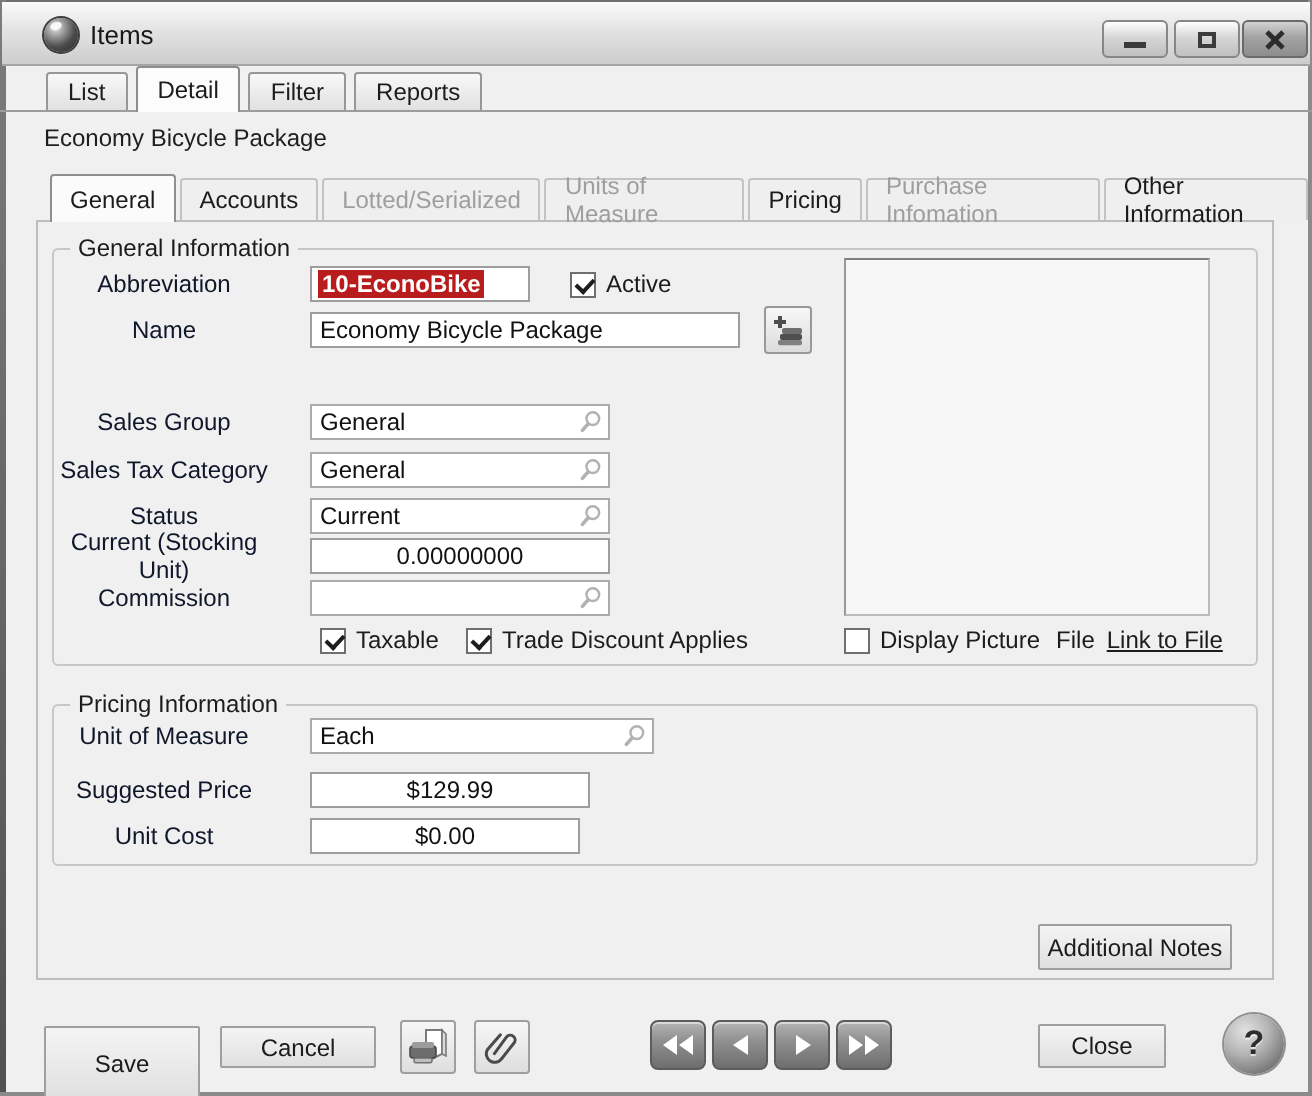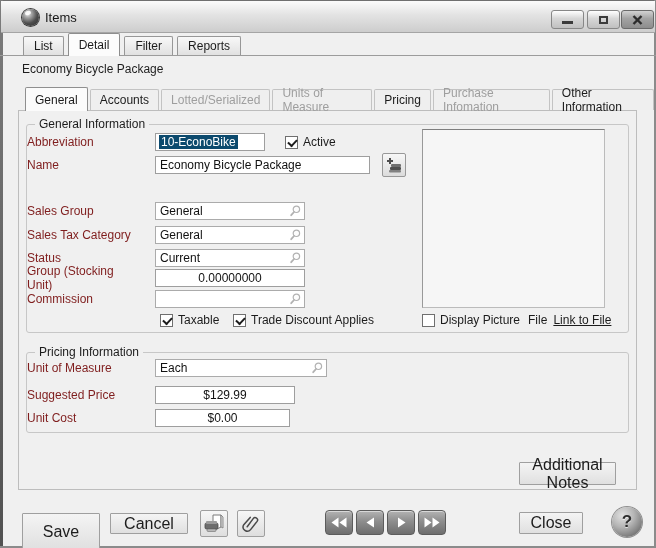--- a/index.html
+++ b/index.html
@@ -48,47 +48,47 @@
 
   .tab-panel { position:absolute; left:18px; top:110px; width:619px; height:380px;
     border:1px solid #bdbdbd; background:#f0f0f0; z-index:1; }
 
   .groupbox { position:absolute; border:1px solid #c7c7c7; border-radius:3px; }
   .gb-general { left:7px; top:13px; width:603px; height:209px; }
   .gb-pricing { left:7px; top:241px; width:603px; height:81px; }
   .gb-legend { position:absolute; top:-8px; left:8px; background:#f0f0f0; padding:0 4px; font-size:12px; color:#1c1c1c; }
 
   .frow { position:absolute; display:flex; align-items:center; height:18px; }
-  .flabel { width:128px; text-align:left; padding-right:18px; font-size:12px; color:#7f1d1d; flex:none; }
+  .flabel { width:128px; text-align:center; padding-right:18px; font-size:12px; color:#0f172a; flex:none; }
   .tfield { height:18px; border:1px solid #9e9e9e; background:#fff; font-size:12px; padding:0 4px;
     color:#111; font-family:"Liberation Sans", sans-serif; }
   .tfield.num { text-align:center; }
   .selfield { height:18px; border:1px solid #9e9e9e; background:#fff; display:flex; align-items:center; padding:0 3px; }
-  .selfield .seltext { background:#0c4a6e; color:#fff; font-size:12px; padding:0 2px; line-height:14px; }
+  .selfield .seltext { background:#b91c1c; color:#fff; font-size:12px; padding:0 2px; line-height:14px;font-weight:bold; }
   .lookup { height:18px; border:1px solid #ababab; background:#fff; display:flex; align-items:center; padding:0 2px 0 4px; }
   .lookup .lval { flex:1; font-size:12px; color:#111; }
   .lookup svg { flex:none; }
 
   .cb { width:13px; height:13px; background:#fff; border:1px solid #6f6f6f; position:relative; flex:none; }
   .cb.checked::after { content:""; position:absolute; left:2px; top:2px; width:7px; height:4px;
     border-left:2px solid #1d1d1d; border-bottom:2px solid #1d1d1d; transform:rotate(-47deg); }
   .cblabel { font-size:12px; color:#1c1c1c; margin-left:5px; }
   .cbgroup { position:absolute; display:flex; align-items:center; height:14px; }
 
   .picture-box { position:absolute; left:395px; top:4px; width:183px; height:179px; background:#f6f6f6;
     border:1px solid #bbbbbb; border-top-color:#7e7e7e; border-left-color:#999999; }
 
   .mini-btn { position:absolute; width:24px; height:24px; border:1px solid #989898; border-radius:2px;
     background:linear-gradient(#f7f7f7,#dcdcdc); display:flex; align-items:center; justify-content:center; padding:0; }
 
   .link { font-size:12px; color:#1c1c1c; text-decoration:underline; margin-left:6px; }
   .filelabel { font-size:12px; color:#1c1c1c; margin-left:8px; }
 
   .btn { border:1px solid #9f9f9f; border-radius:1px; background:linear-gradient(#f4f4f4,#e0e0e0);
-    font-size:16px; color:#1c1c1c; font-family:"Liberation Sans", sans-serif; display:flex;
+    font-size:12px; color:#1c1c1c; font-family:"Liberation Sans", sans-serif; display:flex;
     align-items:center; justify-content:center; padding:0; }
   .btn-notes { position:absolute; left:500px; top:351px; width:97px; height:23px; }
 
   .btn-save   { position:absolute; left:22px;  top:513px; width:78px; height:37px; }
   .btn-cancel { position:absolute; left:110px; top:513px; width:78px; height:21px; }
   .btn-close  { position:absolute; left:519px; top:512px; width:64px; height:22px; }
   .icon-btn   { position:absolute; top:510px; width:28px; height:27px; border:1px solid #9f9f9f; border-radius:2px;
     background:linear-gradient(#f7f7f7,#dedede); display:flex; align-items:center; justify-content:center; padding:0; }
   .btn-print { left:200px; }
   .btn-clip  { left:237px; }
@@ -206,21 +206,21 @@
         <span class="lookup" style="width:150px;">
           <span class="lval">Current</span>
           <svg width="14" height="14" viewBox="0 0 14 14">
             <circle cx="8.4" cy="5.3" r="3.2" fill="#fdfdfd" stroke="#b2b2b2" stroke-width="1.2"></circle>
             <line x1="6" y1="8" x2="3.2" y2="11.2" stroke="#b2b2b2" stroke-width="1.8" stroke-linecap="round"></line>
           </svg>
         </span>
       </div>
 
       <div class="frow" style="left:0; top:144px;">
-        <span class="flabel">Group (Stocking Unit)</span>
+        <span class="flabel">Current (Stocking Unit)</span>
         <input class="tfield num" style="width: 150px;" readonly="" value="0.00000000">
       </div>
 
       <div class="frow" style="left:0; top:165px;">
         <span class="flabel">Commission</span>
         <span class="lookup" style="width:150px;">
           <span class="lval"></span>
           <svg width="14" height="14" viewBox="0 0 14 14">
             <circle cx="8.4" cy="5.3" r="3.2" fill="#fdfdfd" stroke="#b2b2b2" stroke-width="1.2"></circle>
             <line x1="6" y1="8" x2="3.2" y2="11.2" stroke="#b2b2b2" stroke-width="1.8" stroke-linecap="round"></line>

